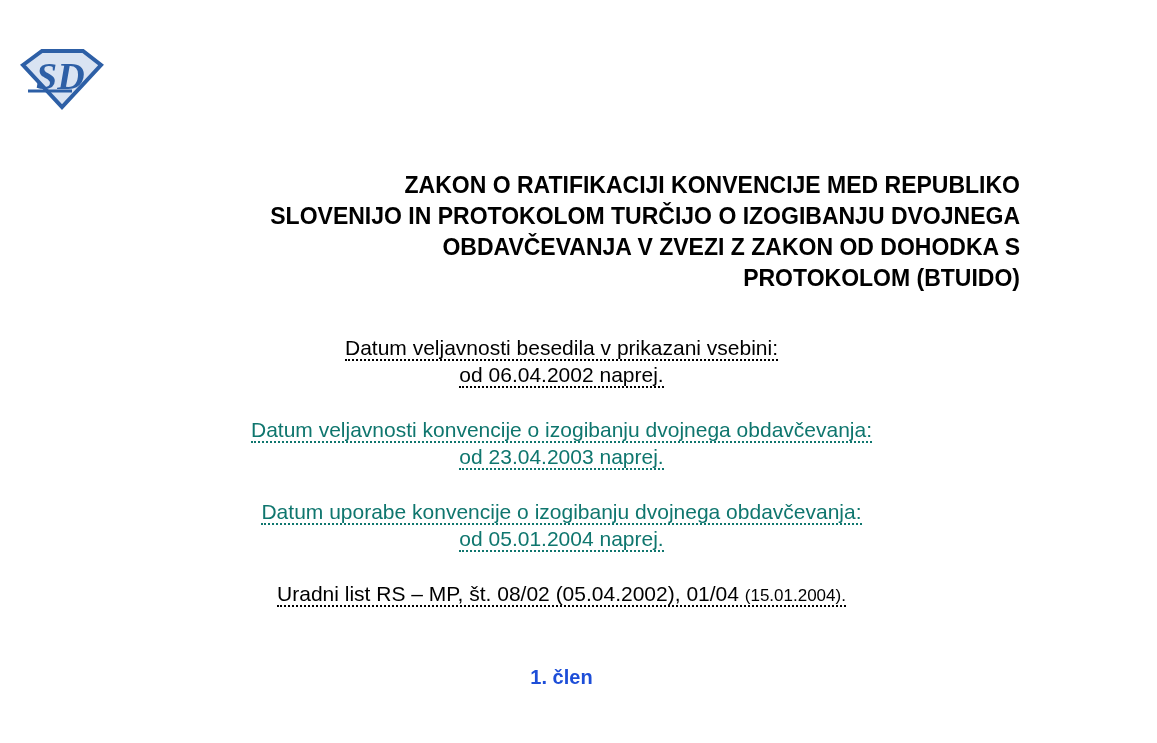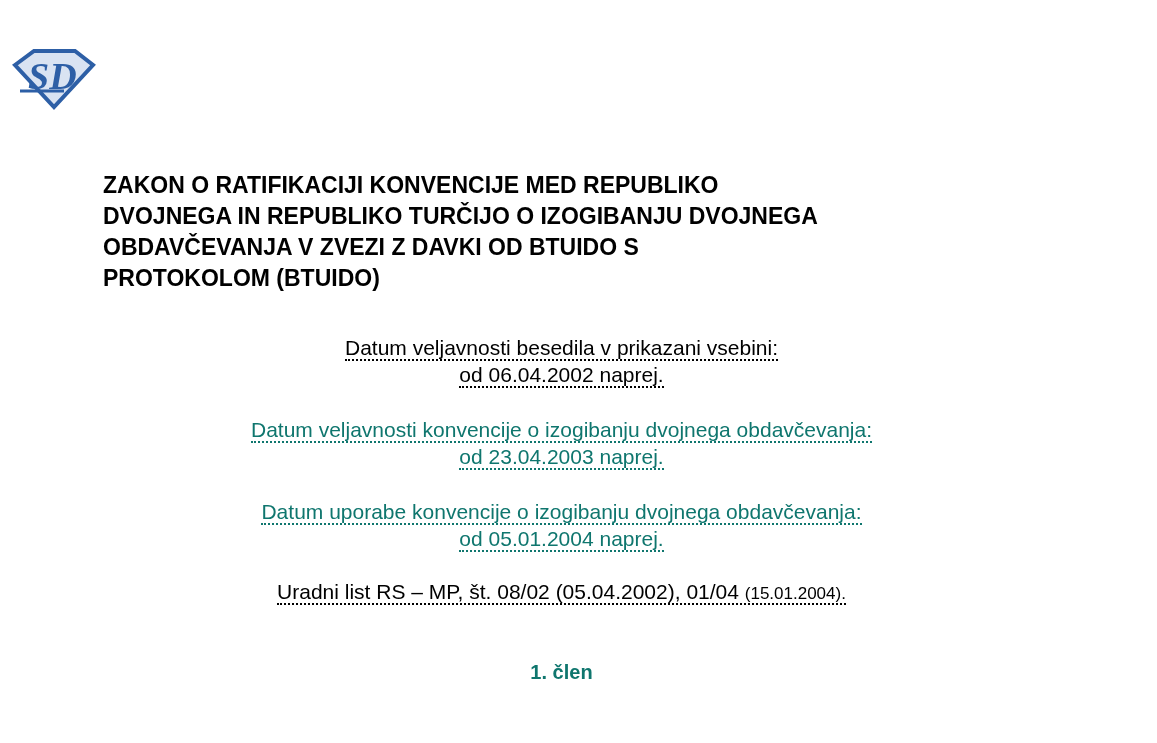--- a/index.html
+++ b/index.html
@@ -10,34 +10,34 @@
   body {
     width: 1157px;
     height: 743px;
     overflow: hidden;
     position: relative;
     font-family: "Liberation Sans", sans-serif;
     color: #000000;
   }
   .logo {
     position: absolute;
-    left: 12px;
+    left: 20px;
     top: 47px;
     width: 84px;
     height: 64px;
   }
   .content {
     position: absolute;
     left: 103px;
     top: 0;
     width: 917px;
     padding-top: 170px;
   }
   .title {
-    text-align: left;
+    text-align: right;
     font-weight: bold;
     font-size: 23px;
     line-height: 31px;
     color: #000000;
   }
   .title .tline { white-space: nowrap; }
   .dateblock {
     text-align: center;
     font-size: 21px;
     line-height: 27px;
@@ -47,35 +47,35 @@
     border-bottom: 2px dotted currentColor;
     padding-bottom: 0px;
   }
   .black-block { color: #000000; margin-top: 40px; }
   .navy-block  { color: #0f766e; margin-top: 28px; }
   .bold { font-weight: normal; }
   .gazette {
     margin-top: 26px;
     text-align: center;
     font-size: 21px;
-    line-height: 27px;
+    line-height: 32px;
     color: #000000;
   }
   .gazette .gline {
     white-space: nowrap;
     border-bottom: 2px dotted #000000;
   }
   .gazette .small { font-size: 17px; }
   .article-heading {
     margin-top: 54px;
     text-align: center;
     font-weight: bold;
     font-size: 20px;
     line-height: 22px;
-    color: #0f766e;
+    color: #1d4ed8;
   }
   .article-body {
     margin-top: 6px;
     font-size: 20px;
     line-height: 28px;
     text-align: justify;
     text-indent: 38px;
     color: #000000;
   }
 </style>
@@ -87,22 +87,22 @@
     <polygon points="3,18 22,4 63,4 81,18 42,60" fill="#d9e3f2" stroke="#2d5fa6" stroke-width="4" stroke-linejoin="miter"></polygon>
     <line x1="8" y1="44" x2="52" y2="44" stroke="#2d5fa6" stroke-width="3"></line>
     <text x="16" y="42" font-family="Liberation Serif, serif" font-style="italic" font-weight="bold" font-size="38" fill="#2d5fa6">SD</text>
   </svg>
 </div>
 
 <div class="content">
 
   <div class="title">
     <div class="tline">ZAKON O RATIFIKACIJI KONVENCIJE MED REPUBLIKO</div>
-    <div class="tline">DVOJNEGA IN REPUBLIKO TURČIJO O IZOGIBANJU DVOJNEGA</div>
-    <div class="tline">OBDAVČEVANJA V ZVEZI Z DAVKI OD BTUIDO S</div>
+    <div class="tline">SLOVENIJO IN PROTOKOLOM TURČIJO O IZOGIBANJU DVOJNEGA</div>
+    <div class="tline">OBDAVČEVANJA V ZVEZI Z ZAKON OD DOHODKA S</div>
     <div class="tline">PROTOKOLOM (BTUIDO)</div>
   </div>
 
   <div class="dateblock black-block">
     <div><span class="dline">Datum veljavnosti besedila v prikazani vsebini:</span></div>
     <div><span class="dline">od 06.04.2002 naprej.</span></div>
   </div>
 
   <div class="dateblock navy-block">
     <div><span class="dline">Datum veljavnosti konvencije o izogibanju dvojnega obdavčevanja:</span></div>

